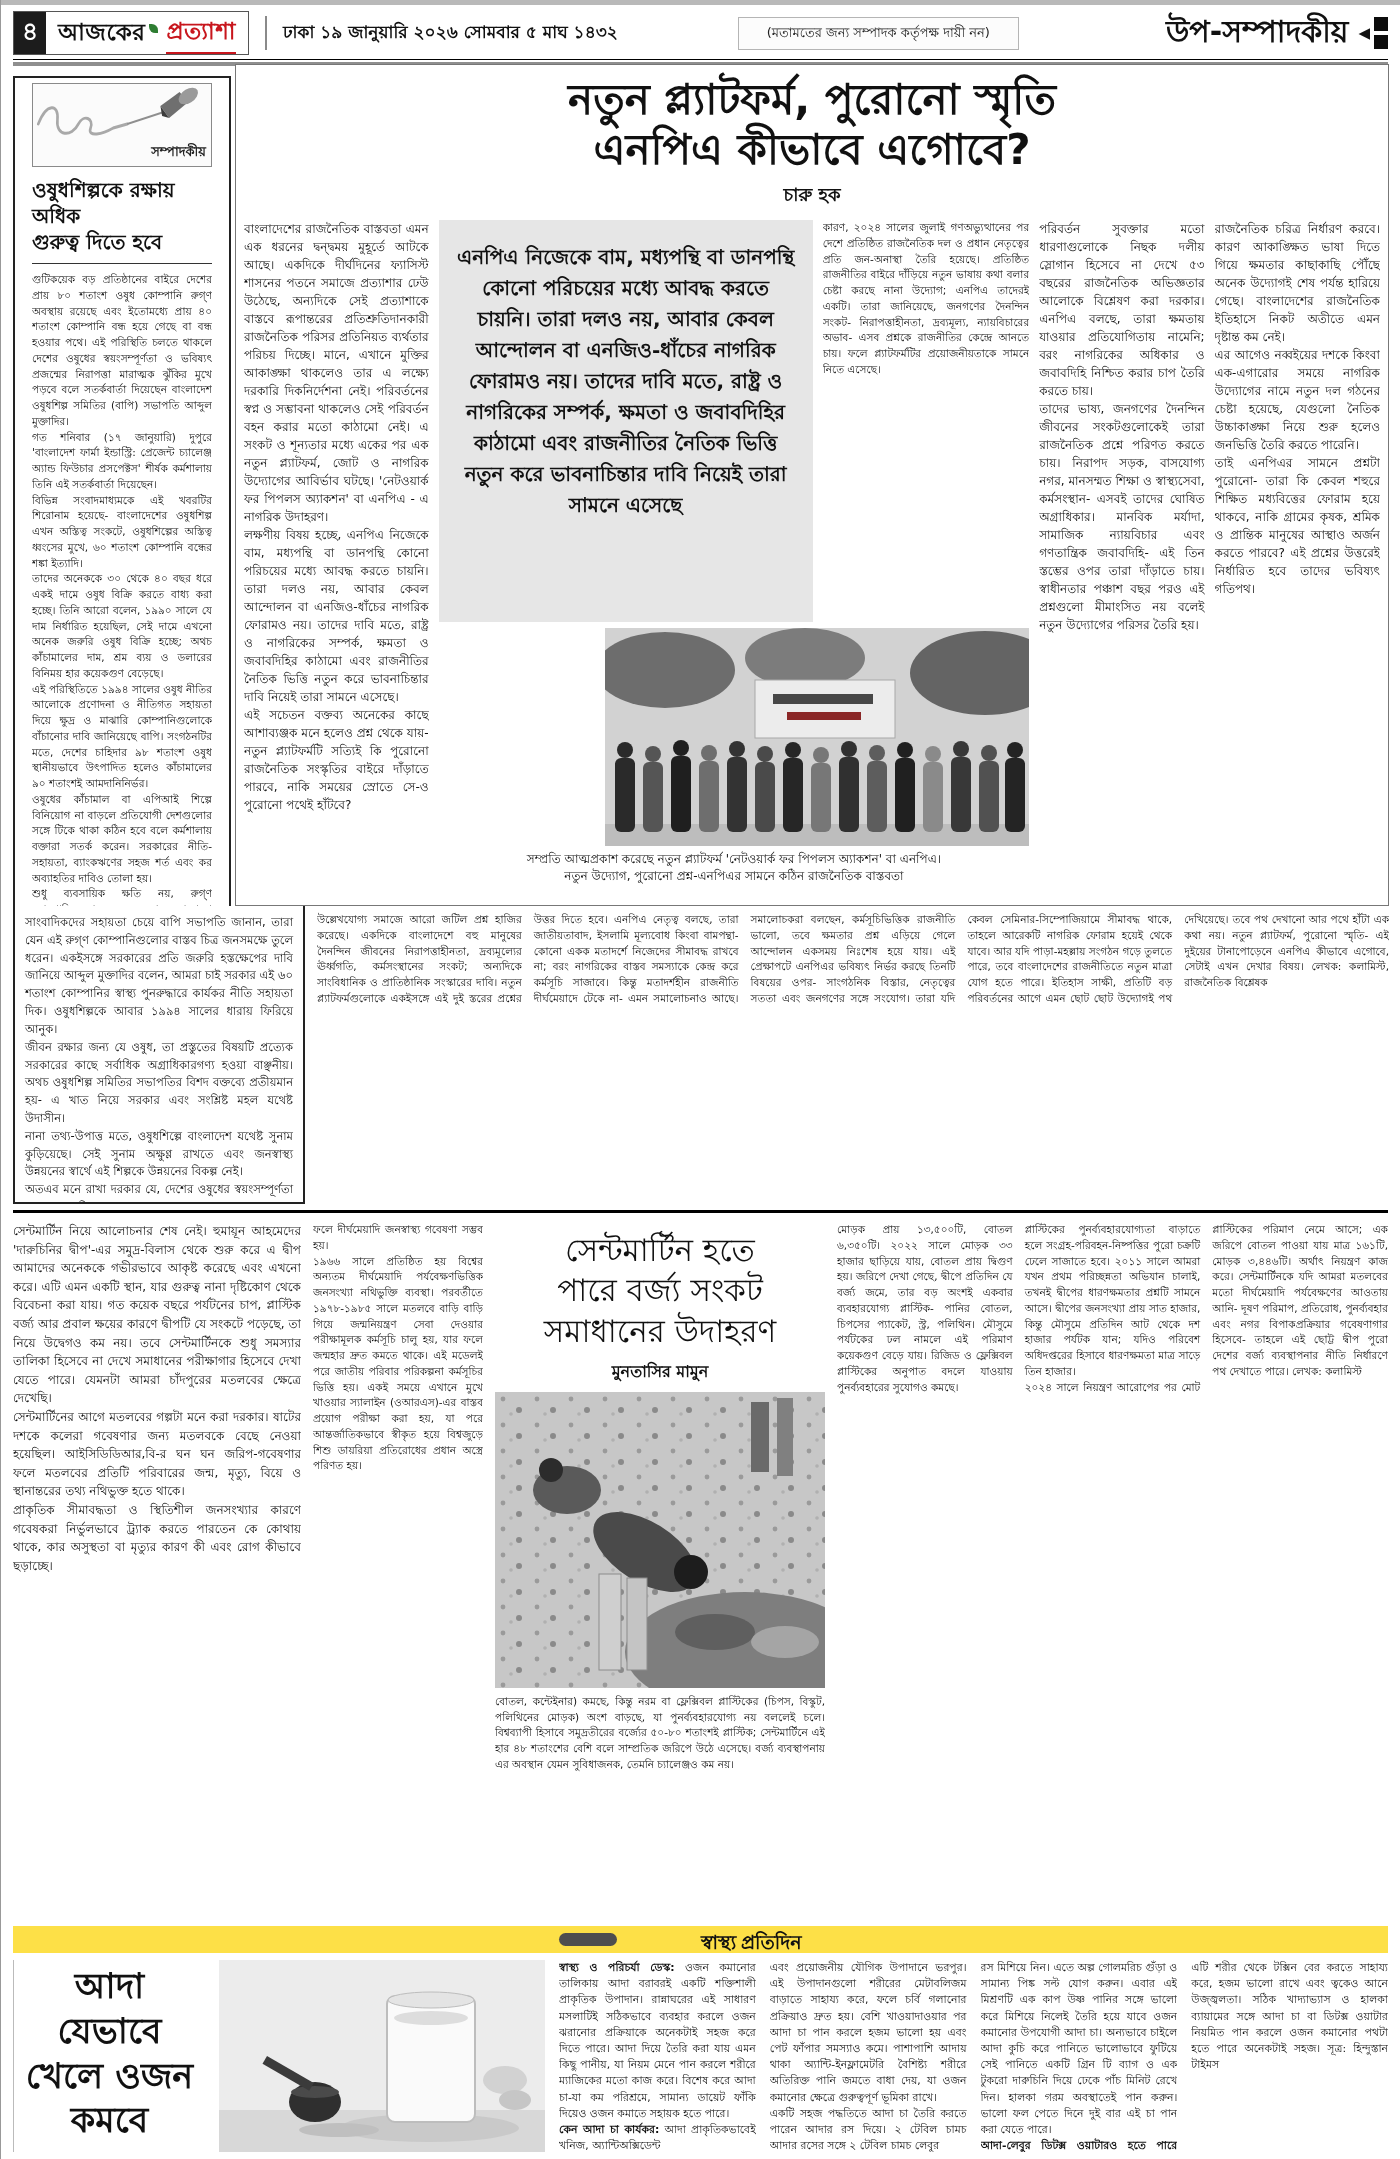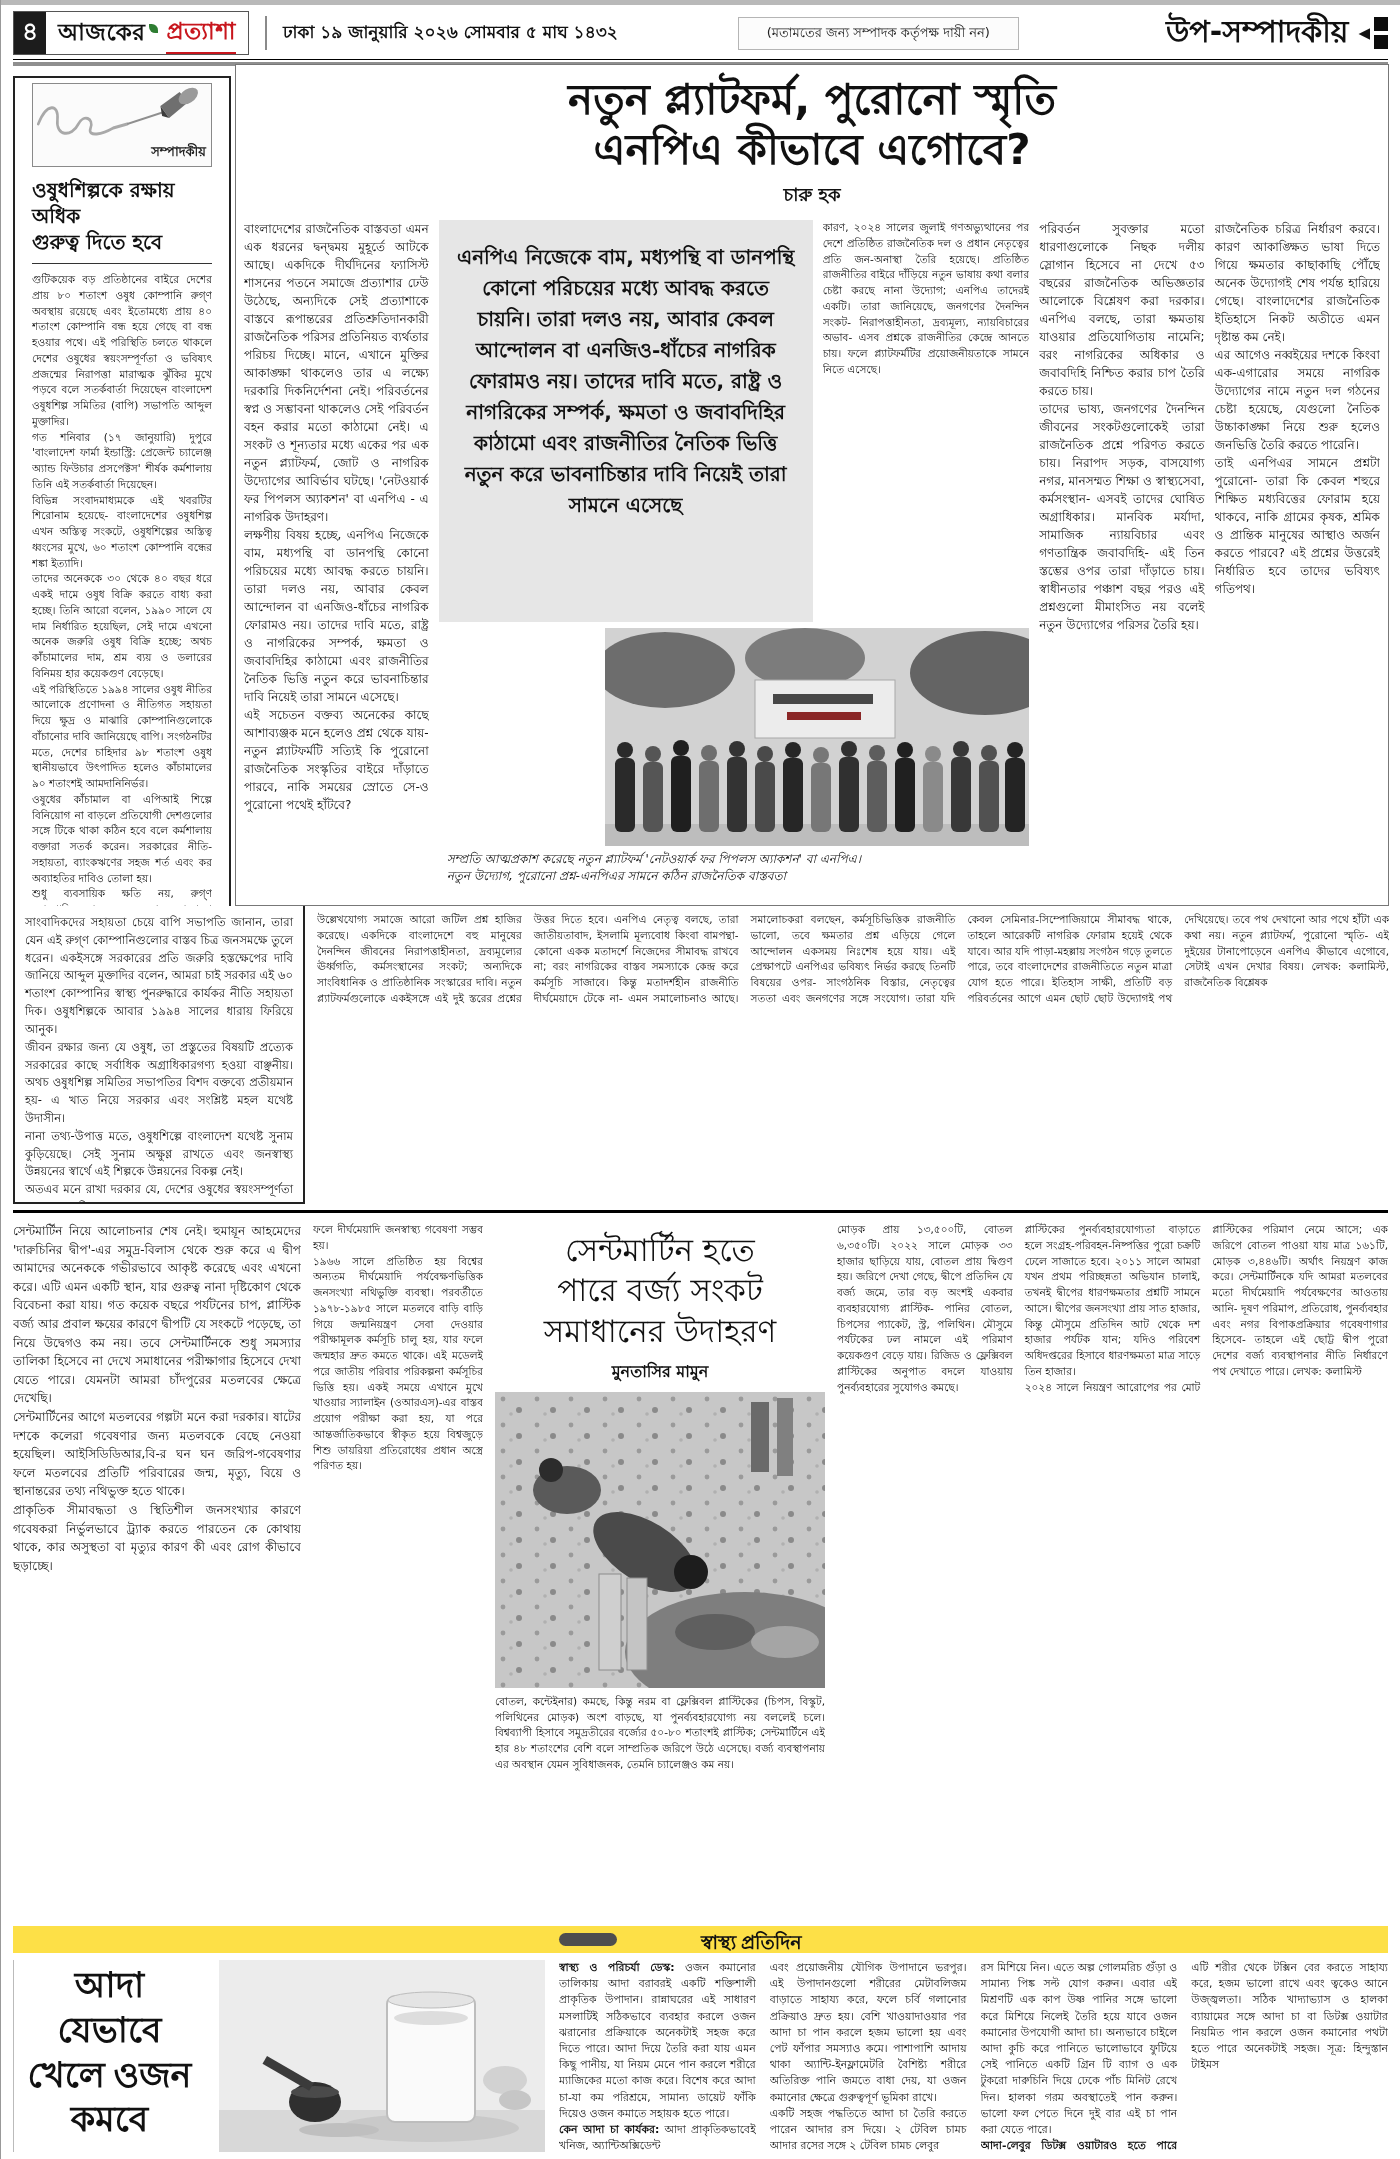--- a/index.html
+++ b/index.html
@@ -47,21 +47,21 @@
   .m-rowA { display:flex; gap:10px; padding:0 8px; height:688px; overflow:hidden; }
   .m-col { font-size:12px; line-height:1.5; text-align:justify; white-space:pre-line; overflow:hidden; }
   .m-col1 { width:192px; }
   .m-fig { width:614px; display:flex; flex-direction:column; overflow:hidden; }
   .m-figtop { display:flex; gap:10px; }
   .m-quote { width:374px; height:402px; background:#e6e6e6; padding:22px 16px; overflow:hidden;
              font-size:20px; font-weight:600; line-height:1.55; text-align:center; }
   .m-mini { flex:1; font-size:10.5px; line-height:1.5; text-align:justify; white-space:pre-line; overflow:hidden; height:402px; }
   .m-photo { width:424px; height:218px; margin-left:auto; margin-top:6px; background:#cfcfcf; overflow:hidden; }
   .m-photo svg { display:block; width:100%; height:100%; }
-  .m-caption { font-size:12px; text-align:left; line-height:1.4; padding:5px 8px; white-space:pre-line; overflow:hidden;font-style:italic; }
+  .m-caption { font-size:12px; text-align:center; line-height:1.4; padding:5px 8px; white-space:pre-line; overflow:hidden; }
   .m-col2, .m-col3 { width:172px; }
   .m-rowB { position:absolute; top:912px; left:316px; width:1072px; height:290px; overflow:hidden;
             column-count:5; column-gap:12px; font-size:10.5px; line-height:1.5; text-align:justify; white-space:pre-line; }
 
   .divider { position:absolute; top:1210px; left:12px; right:12px; height:3px; background:#000; }
 
   
   .stm { position:absolute; top:1222px; left:12px; right:12px; height:698px; display:flex; gap:12px; overflow:hidden; }
   .stm-colL { width:288px; font-size:12px; line-height:1.55; text-align:justify; white-space:pre-line; overflow:hidden; }
   .stm-colM { width:170px; font-size:10.5px; line-height:1.5; text-align:justify; white-space:pre-line; overflow:hidden; }
@@ -71,21 +71,21 @@
   .stm-photo { width:100%; height:296px; background:#c9c9c9; overflow:hidden; }
   .stm-photo svg { display:block; width:100%; height:100%; }
   .stm-below { flex:1; margin-top:6px; font-size:10.5px; line-height:1.5; text-align:justify; white-space:pre-line; overflow:hidden; }
   .stm-colR { flex:1; column-count:3; column-gap:12px; font-size:10.5px; line-height:1.5; text-align:justify; white-space:pre-line; overflow:hidden; }
 
   
   .band { position:absolute; top:1926px; left:12px; right:12px; height:27px; background:#fde047;font-family:Liberation Serif, serif; }
   .band-pill { position:absolute; left:546px; top:7px; width:58px; height:13px; background:#4e4e4e; border-radius:7px; }
   .band-label { position:absolute; left:688px; top:2px; font-size:19px; font-weight:bold; color:#111; }
   .bottom { position:absolute; top:1960px; left:12px; right:12px; height:192px; display:flex; gap:14px; overflow:hidden; }
-  .ada-title { width:192px; text-align:center; font-weight:bold; font-size:35px; line-height:1.28; padding-top:4px; border-left:1px solid #bbb;font-family:Liberation Serif, serif; }
+  .ada-title { width:192px; text-align:center; font-weight:bold; font-size:35px; line-height:1.28; padding-top:4px; border-left:1px solid #bbb; }
   .ada-photo { width:326px; height:192px; background:#e7e7e7; overflow:hidden; }
   .ada-photo svg { display:block; width:100%; height:100%; }
   .h-col { flex:1; font-size:10.8px; line-height:1.5; text-align:justify; overflow:hidden; }
   .h-col b { font-weight:bold; }
 </style>
 </head>
 <body>
 
 <div id="page">
   <div class="topstrip"></div>

